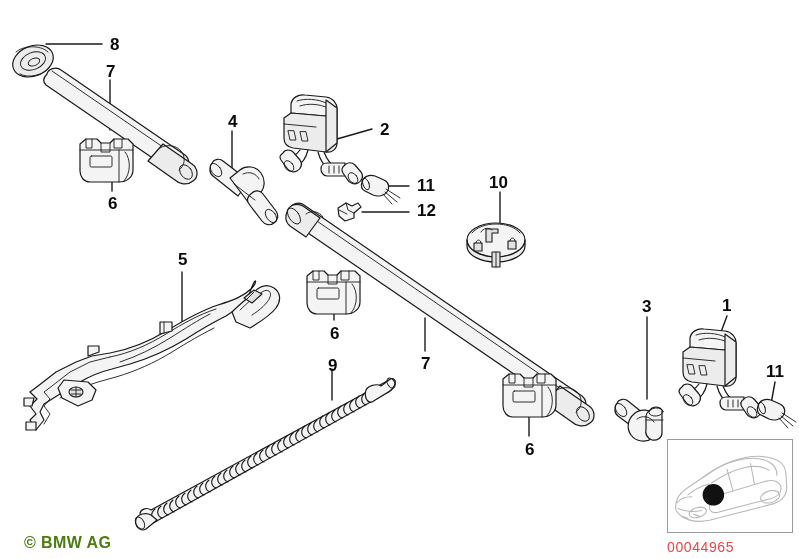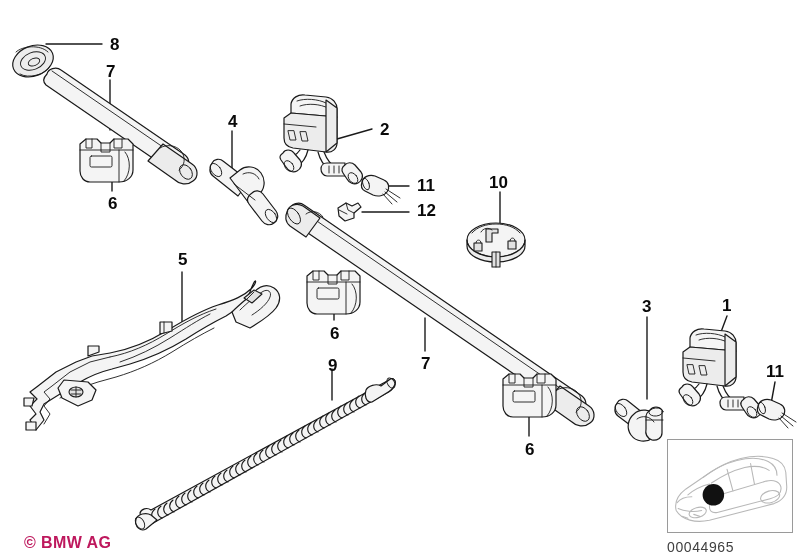--- a/index.html
+++ b/index.html
@@ -32,30 +32,30 @@
     user-select: none;
   }
   #copyright {
     position: absolute;
     left: 24px;
     top: 534px;
     font-family: "Liberation Sans", sans-serif;
     font-weight: bold;
     font-size: 16px;
     letter-spacing: 0.4px;
-    color: #be185d;
+    color: #4d7c0f;
     white-space: nowrap;
   }
   #diagram-number {
     position: absolute;
     left: 667px;
     top: 539px;
     font-family: "Liberation Sans", sans-serif;
     font-size: 14px;
-    color: #404040;
+    color: #ef4444;
     letter-spacing: 0.6px;
     white-space: nowrap;
   }
   #inset-frame {
     position: absolute;
     left: 667px;
     top: 439px;
     width: 126px;
     height: 94px;
     border: 1px solid #9a9a9a;

